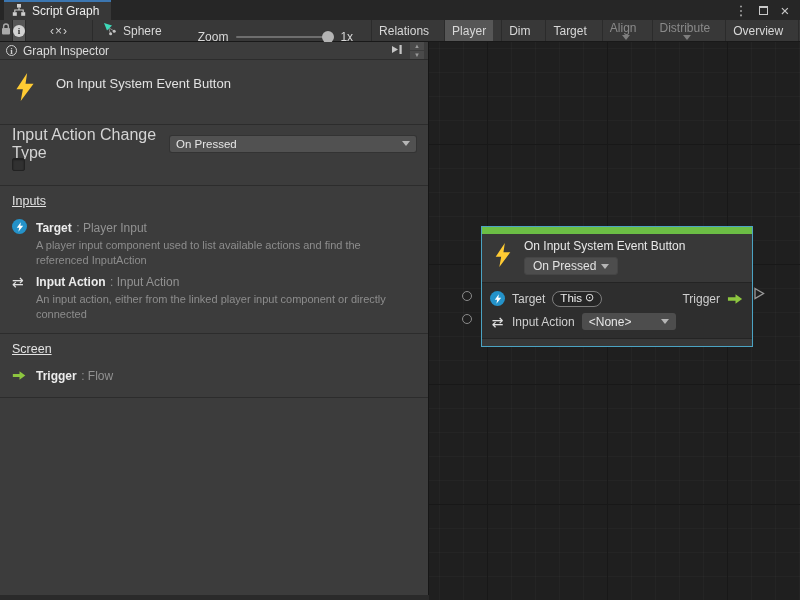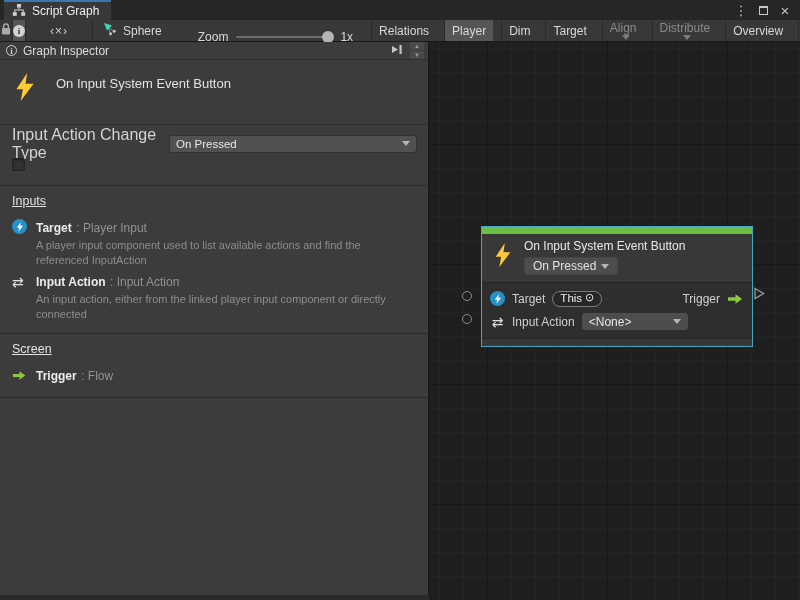--- a/index.html
+++ b/index.html
@@ -72,21 +72,21 @@
   .node-green-bar { height:7px; background:#6CBE45; }
   .node-header { background:#383838; display:flex; align-items:center; gap:10px; padding:5px 10px 7px 10px; }
   .node-header-text { display:flex; flex-direction:column; gap:4px; }
   .node-title { font-size:12px; color:#e8e8e8; white-space:nowrap; }
   .pill-dd { align-self:flex-start; display:inline-flex; align-items:center; background:#4D4D4D; border:1px solid #454545; border-radius:3px; padding:1px 8px; font-size:12px; color:#e2e2e2; }
   .node-body { border-top:1px solid #242424; padding:4px 8px 5px; }
   .port-row { display:flex; align-items:center; gap:7px; height:23px; font-size:12px; color:#cfcfcf; }
   .this-btn { display:inline-flex; align-items:flex-start; gap:3px; background:#262626; border:1px solid #7d7d7d; border-radius:8px; padding:0 7px; height:16px; font-size:11.5px; color:#ececec; }
   .picker-glyph { font-size:11px; line-height:1; }
   .row-spacer { flex:1; }
-  .none-dd { width:106px; height:17px; background:#4D4D4D; border-radius:3px; display:flex; align-items:center; padding:0 7px; font-size:12px; color:#e6e6e6; }
+  .none-dd { width:94px; height:17px; background:#4D4D4D; border-radius:3px; display:flex; align-items:center; padding:0 7px; font-size:12px; color:#e6e6e6; }
   .none-dd .dd-label { flex:1; }
   .node-footer { height:8px; background:#383838; border-top:1px solid #242424; }
 
   .in-port-circle { position:absolute; width:10px; height:10px; border:1px solid #8a8a8a; border-radius:50%; }
   .out-port-tri { position:absolute; }
 </style>
 </head>
 <body>
 
 <div class="titlebar">

